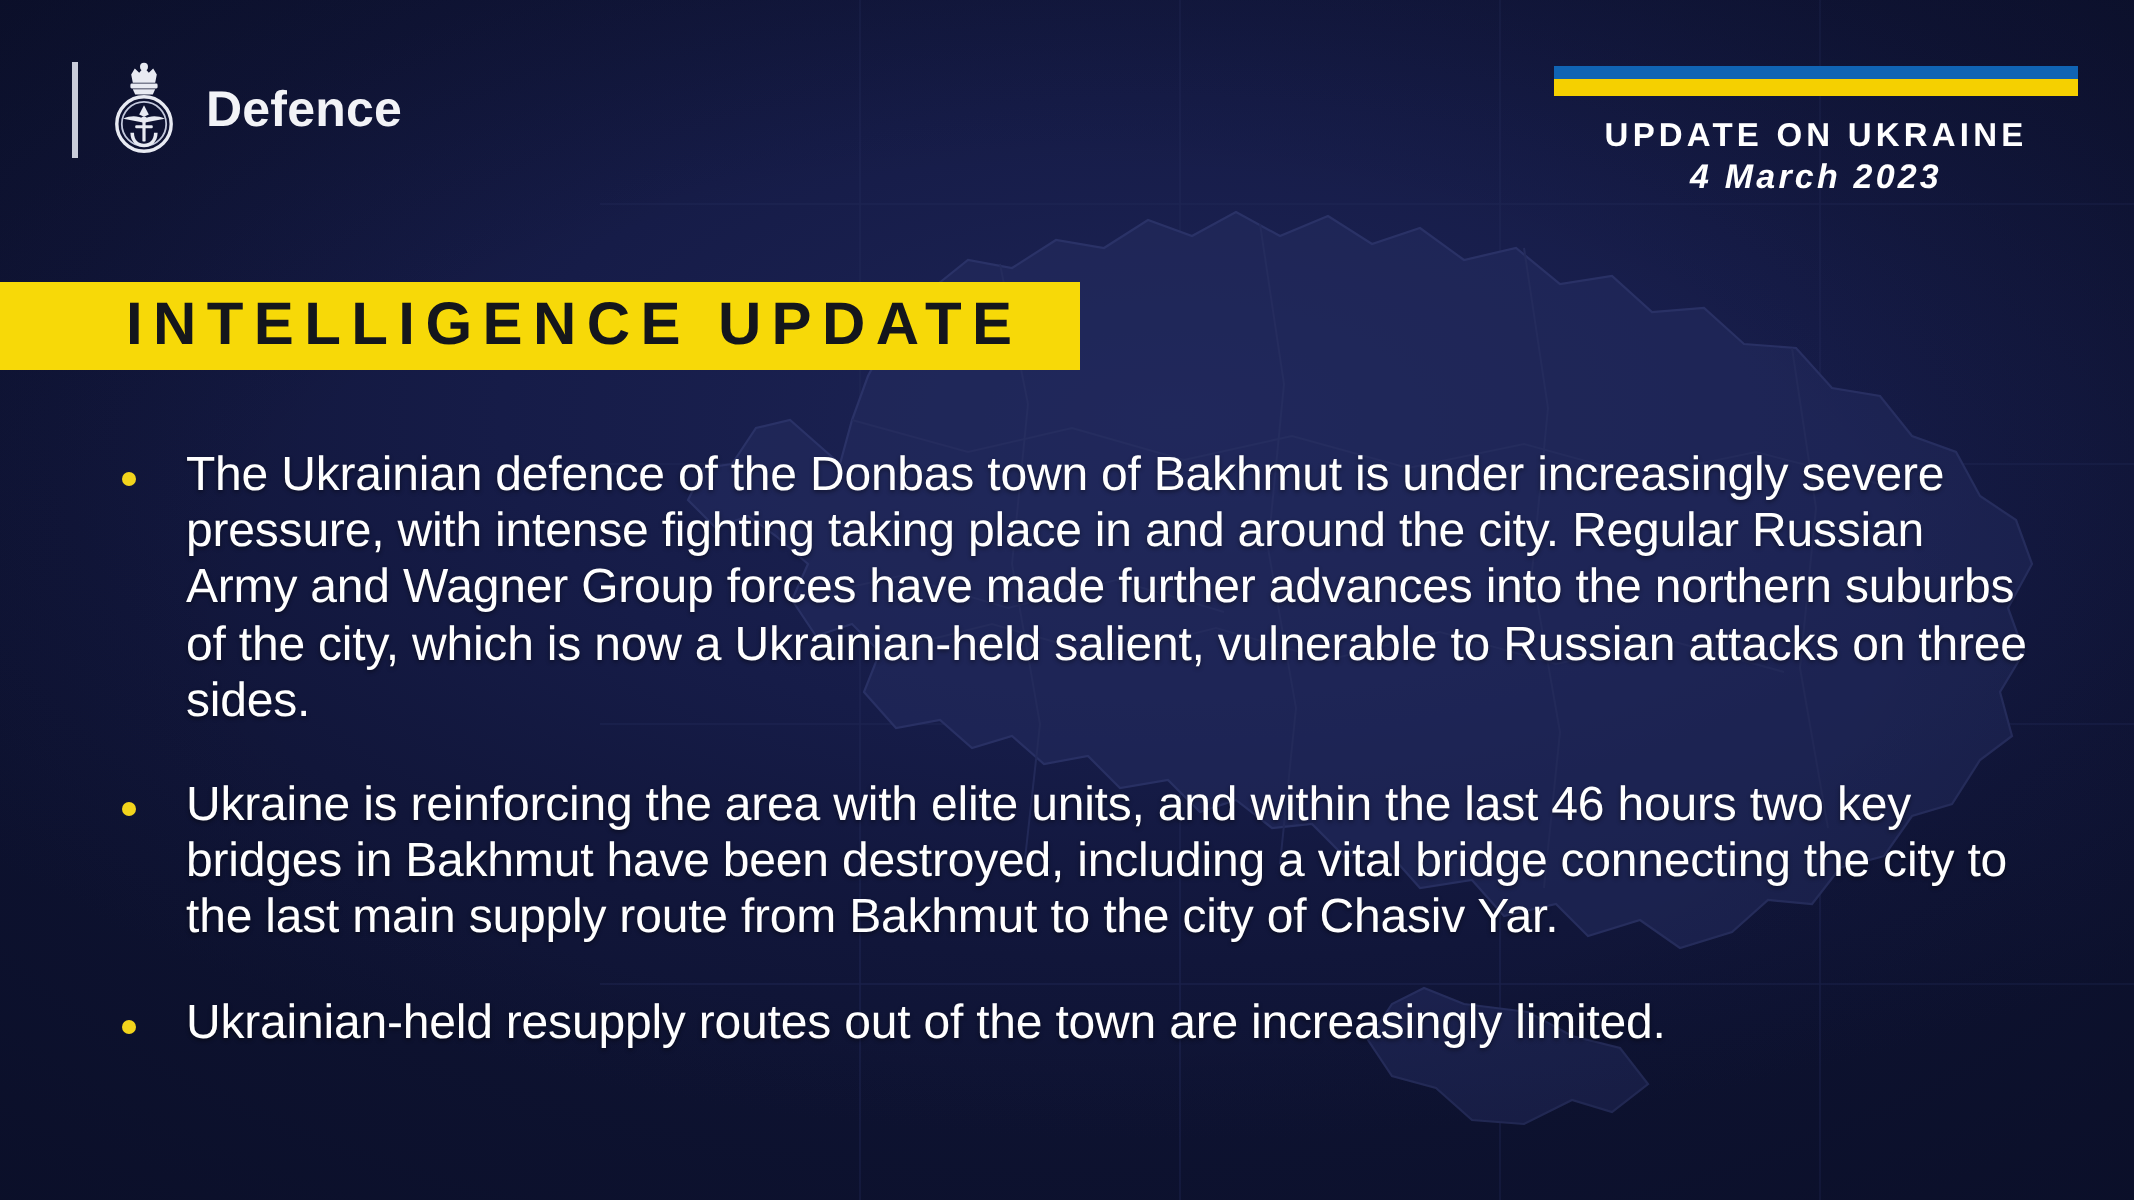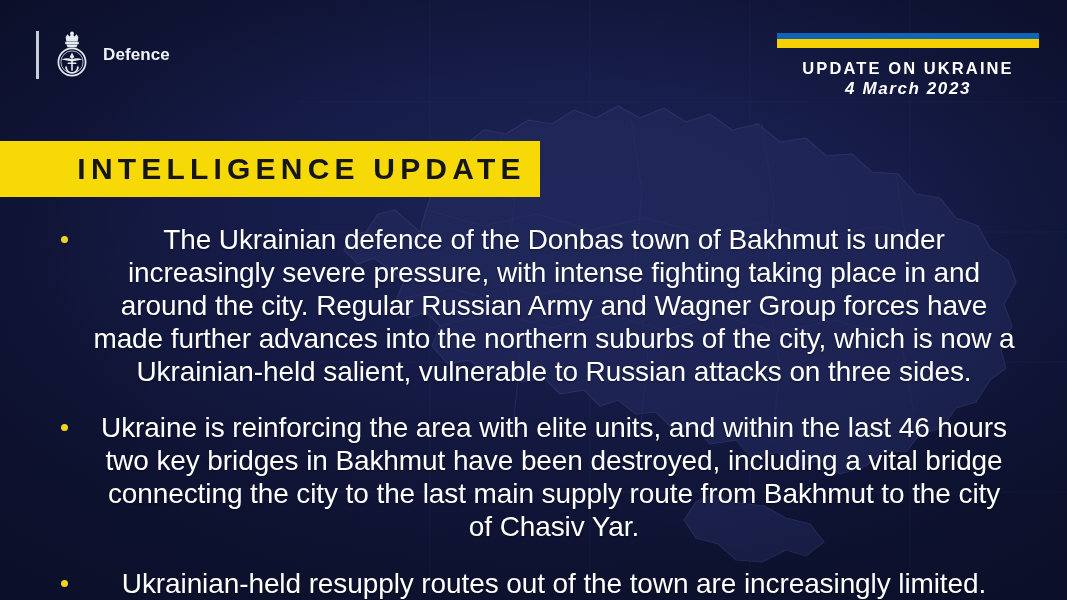--- a/index.html
+++ b/index.html
@@ -82,21 +82,21 @@
     flex: 0 0 auto;
   }
   .crest {
     width: 40px;
     height: 50px;
     flex: 0 0 auto;
     margin-right: 11px;
   }
   .logo-text {
     color: #f2f3f7;
-    font-size: 17px;
+    font-size: 25px;
     line-height: 1.16;
     font-weight: 600;
     letter-spacing: 0.1px;
     white-space: nowrap;
   }
 
   .update-block {
     position: absolute;
     right: 28px;
     top: 33px;
@@ -127,25 +127,24 @@
     margin-top: 1px;
     white-space: nowrap;
   }
 
   
   .banner {
     position: absolute;
     left: 0;
     top: 141px;
     width: 540px;
-    height: 56px;
+    height: 44px;
     background: #f7d908;
     display: flex;
     align-items: center;
-    justify-content: center;
   }
   .banner-text {
     color: #14161c;
     font-size: 30px;
     font-weight: 700;
     letter-spacing: 5.2px;
     margin-left: 63px;
     white-space: nowrap;
   }
 
@@ -167,25 +166,24 @@
     position: absolute;
     left: 7px;
     top: 12px;
     width: 7px;
     height: 7px;
     border-radius: 50%;
     background: #f2d41c;
   }
   .bullet-text {
     color: #ffffff;
-    font-size: 28px;
+    font-size: 24px;
     line-height: 1.175;
     letter-spacing: -0.1px;
     text-shadow: 0 1px 2px rgba(0,0,0,0.45);
-    text-align: center;
   }
 </style>
 </head>
 <body>
 
 <div class="slide">
 
   <div class="map-layer">
     <svg viewBox="0 0 780 640" xmlns="http://www.w3.org/2000/svg" aria-hidden="true">
       <g class="graticule">

